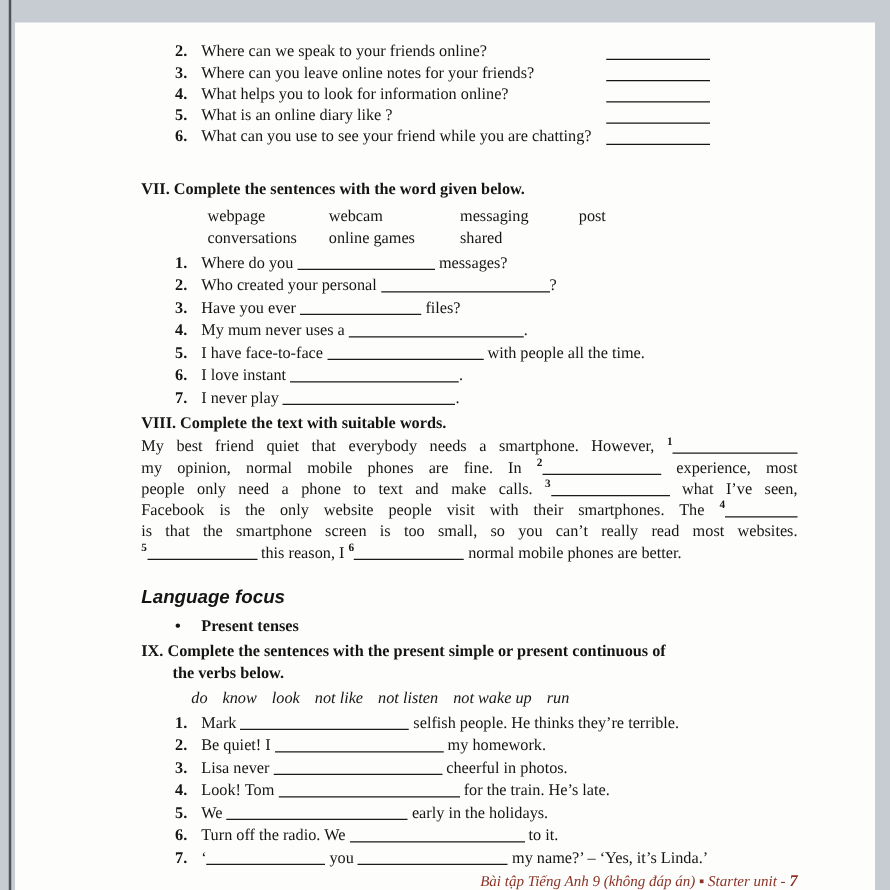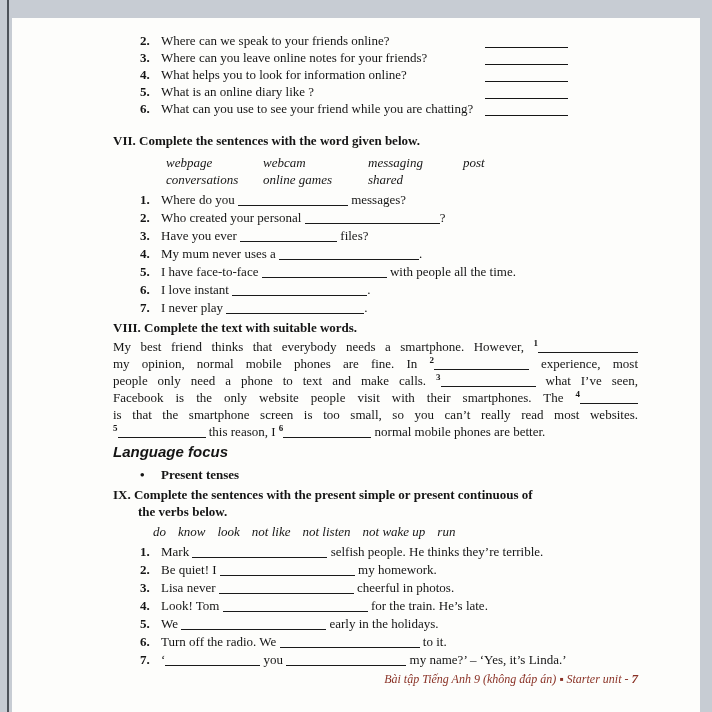--- a/index.html
+++ b/index.html
@@ -18,41 +18,41 @@
 
   
   .tq-row{position:relative;height:17px;line-height:17px;white-space:nowrap;}
   .num{display:inline-block;width:21px;margin-left:27px;font-weight:bold;}
   .tq-blank{
     position:absolute;left:372px;top:15px;width:83px;height:0;
     border-bottom:1.5px solid #161616;
   }
 
   .sec-title{font-weight:bold;}
-  #s7-title{margin-top:15px;}
+  #s7-title{margin-top:25px;}
   #s8-title{margin-top:2px;}
 
   .wb7{
     display:grid;grid-template-columns:97px 105px 95px auto;
-    margin:5px 0 0 53px;font-style:italic;line-height:17px;
+    margin:5px 0 0 53px;line-height:17px;
   }
   .items{margin-top:3px;}
   .item-row{line-height:18px;height:18px;white-space:nowrap;}
   .blank{display:inline-block;border-bottom:1px solid #1a1a1a;height:12px;vertical-align:-2px;}
   sup.supn{font-weight:bold;font-size:9px;line-height:0;}
 
   .para{margin-top:2px;width:525px;}
   .para-line{
     height:17px;line-height:17px;
     text-align:justify;text-align-last:justify;
   }
   .para-line.left{text-align:right;text-align-last:left;}
 
   .lang-focus{
-    margin-top:2px;
+    margin-top:18px;
     font-family:"Liberation Sans", sans-serif;
     font-weight:bold;font-style:italic;font-size:15px;line-height:19px;
   }
   .bullet-row{margin-top:5px;font-weight:bold;line-height:17px;}
   .bullet-row .num{font-weight:bold;}
   #s9-title{margin-top:3px;line-height:17px;}
   #s9-title .line2{padding-left:25px;}
   .wb9{display:flex;gap:12px;margin:3px 0 0 40px;font-style:italic;line-height:17px;}
 
   .footer{
@@ -96,21 +96,21 @@
         <div class="item-row"><span class="num">3.</span><span>Have you ever </span><span class="blank" style="width: 97px;"></span><span> files?</span></div>
         <div class="item-row"><span class="num">4.</span><span>My mum never uses a </span><span class="blank" style="width: 140px;"></span><span>.</span></div>
         <div class="item-row"><span class="num">5.</span><span>I have face-to-face </span><span class="blank" style="width: 125px;"></span><span> with people all the time.</span></div>
         <div class="item-row"><span class="num">6.</span><span>I love instant </span><span class="blank" style="width: 135px;"></span><span>.</span></div>
         <div class="item-row"><span class="num">7.</span><span>I never play </span><span class="blank" style="width: 138px;"></span><span>.</span></div>
       </div>
 
     <div class="sec-title" id="s8-title">VIII. Complete the text with suitable words.</div>
 
     <div class="para" id="para8">
-        <div class="para-line"><span>My best friend thinks that everybody needs a smartphone. However, </span><sup class="supn">1</sup><span class="blank" style="width: 100px;"></span></div>
+        <div class="para-line"><span>My best friend quiet that everybody needs a smartphone. However, </span><sup class="supn">1</sup><span class="blank" style="width: 100px;"></span></div>
         <div class="para-line"><span>my opinion, normal mobile phones are fine. In </span><sup class="supn">2</sup><span class="blank" style="width: 95px;"></span><span> experience, most</span></div>
         <div class="para-line"><span>people only need a phone to text and make calls. </span><sup class="supn">3</sup><span class="blank" style="width: 95px;"></span><span> what I’ve seen,</span></div>
         <div class="para-line"><span>Facebook is the only website people visit with their smartphones. The </span><sup class="supn">4</sup><span class="blank" style="width: 58px;"></span></div>
         <div class="para-line"><span>is that the smartphone screen is too small, so you can’t really read most websites.</span></div>
         <div class="para-line left"><sup class="supn">5</sup><span class="blank" style="width: 88px;"></span><span> this reason, I </span><sup class="supn">6</sup><span class="blank" style="width: 88px;"></span><span> normal mobile phones are better.</span></div>
       </div>
 
     <div class="lang-focus">Language focus</div>
 
     <div class="bullet-row">

